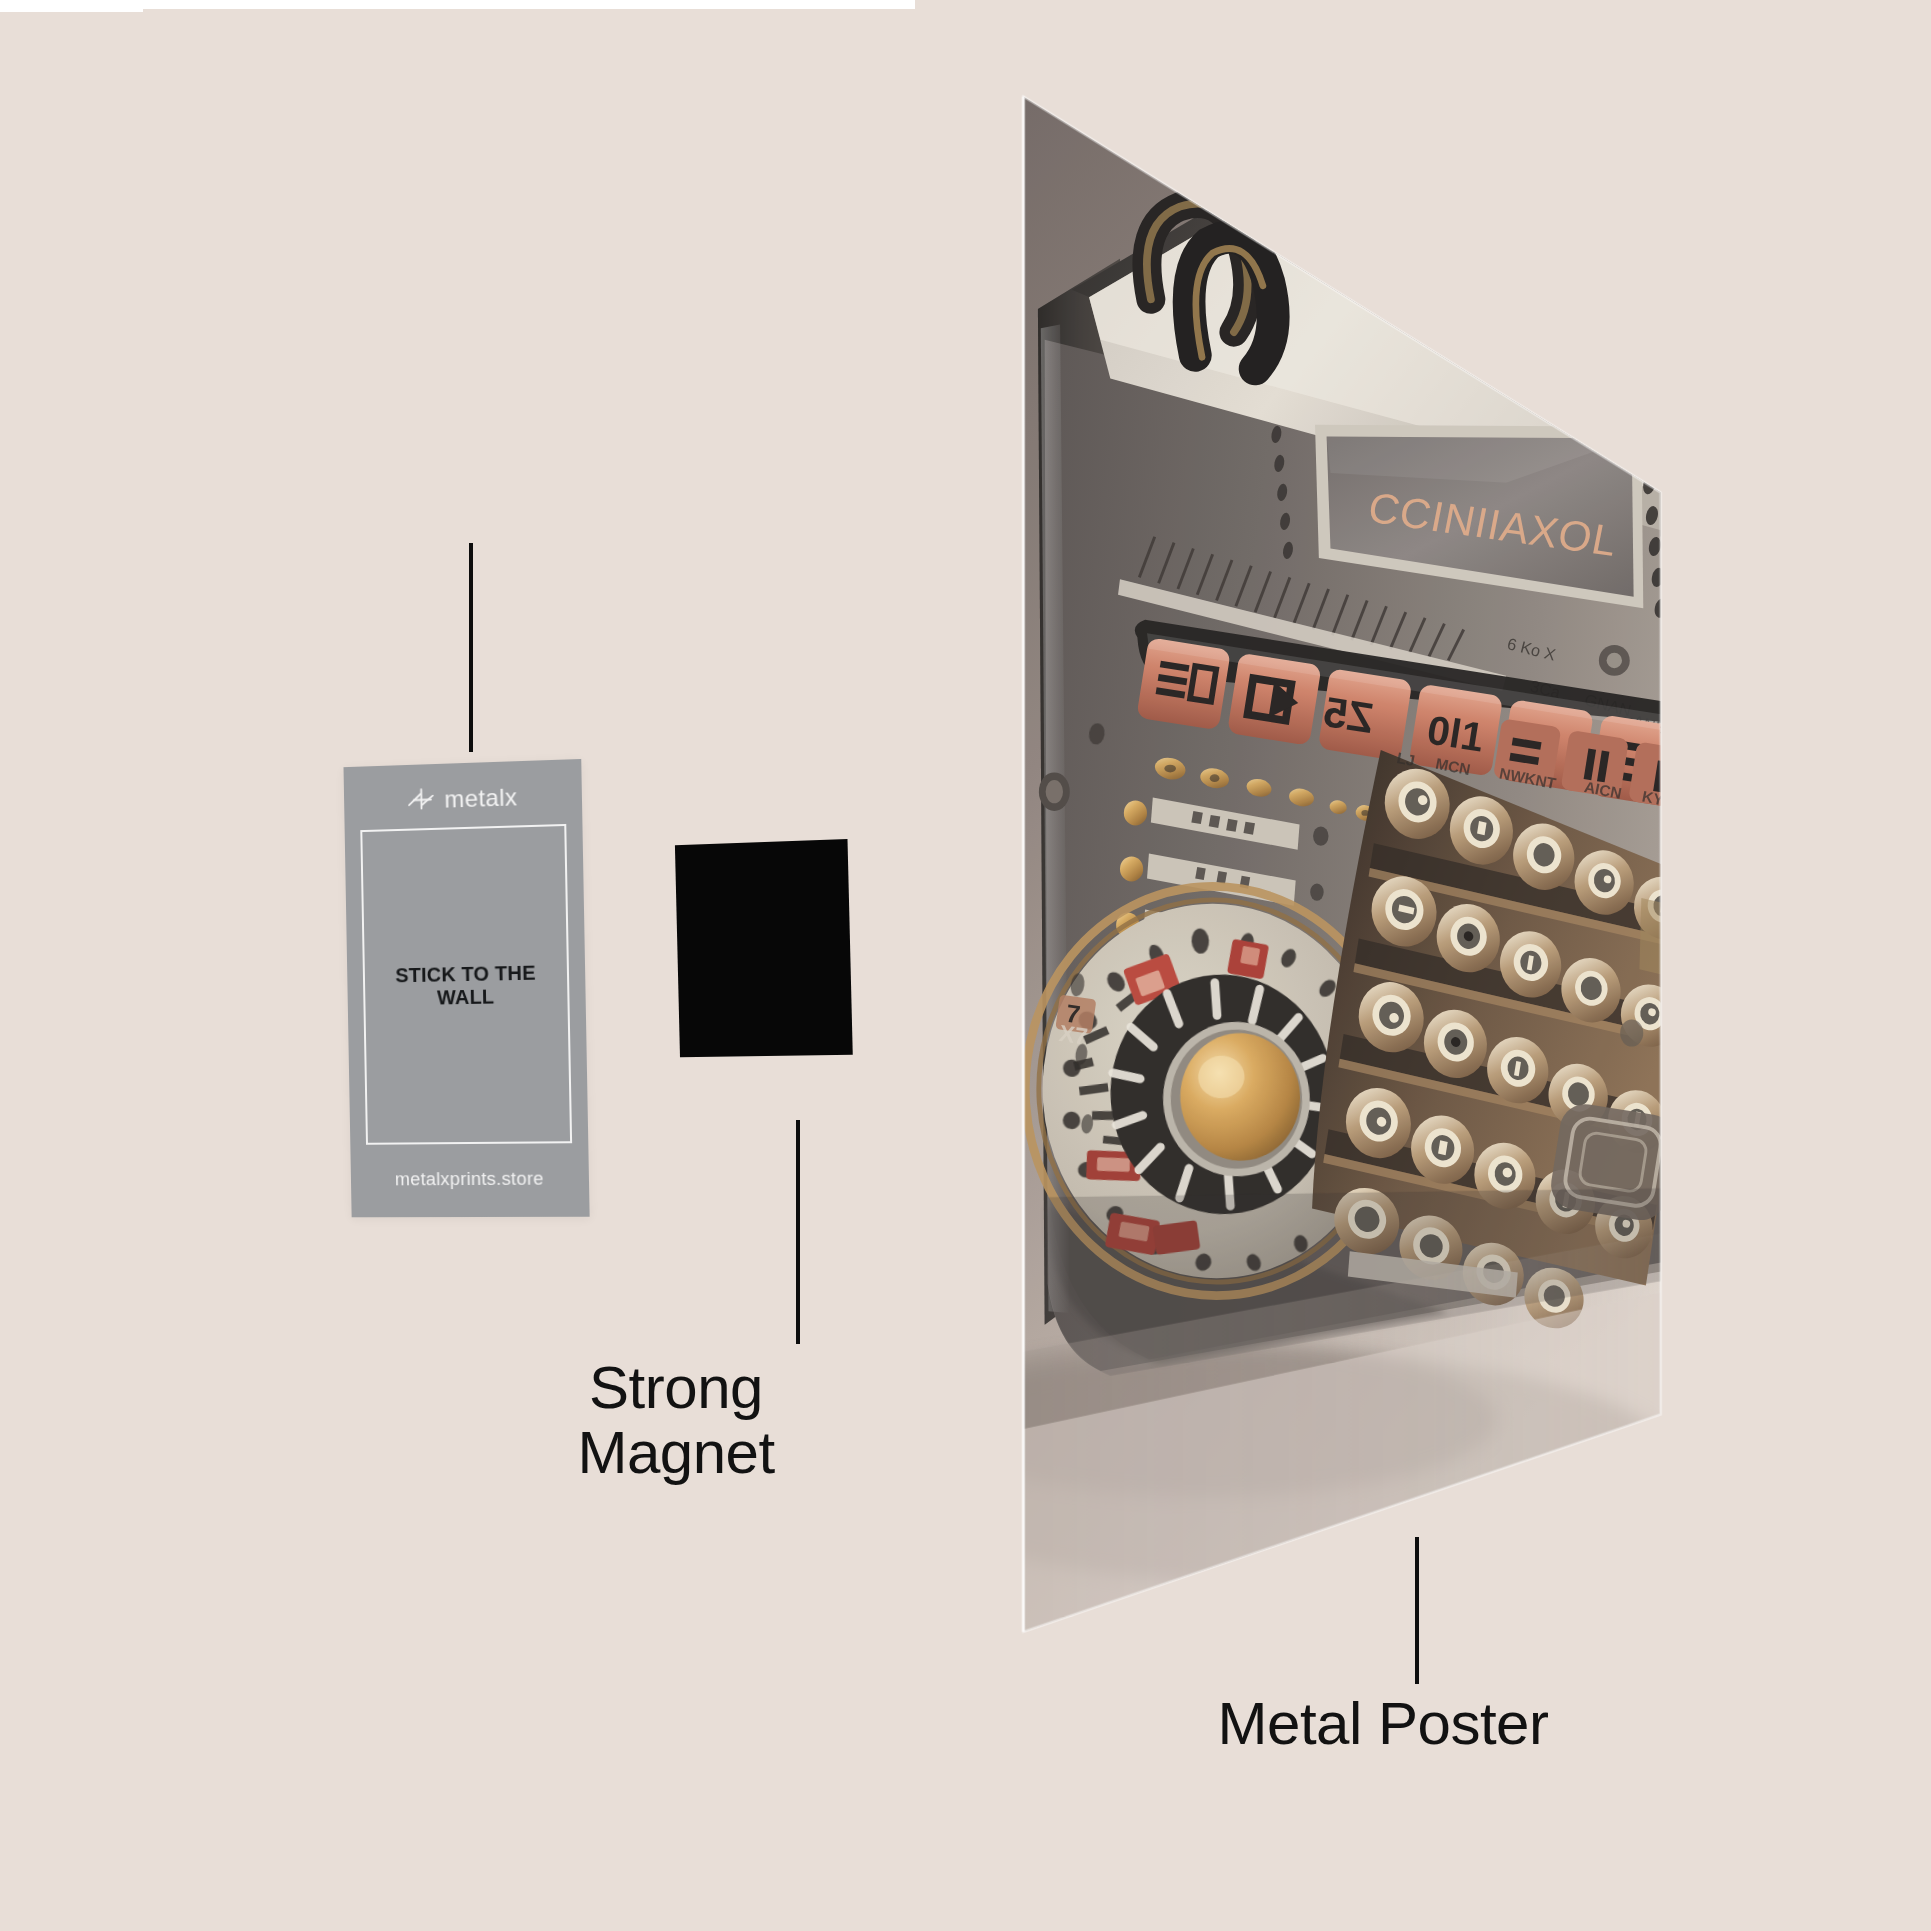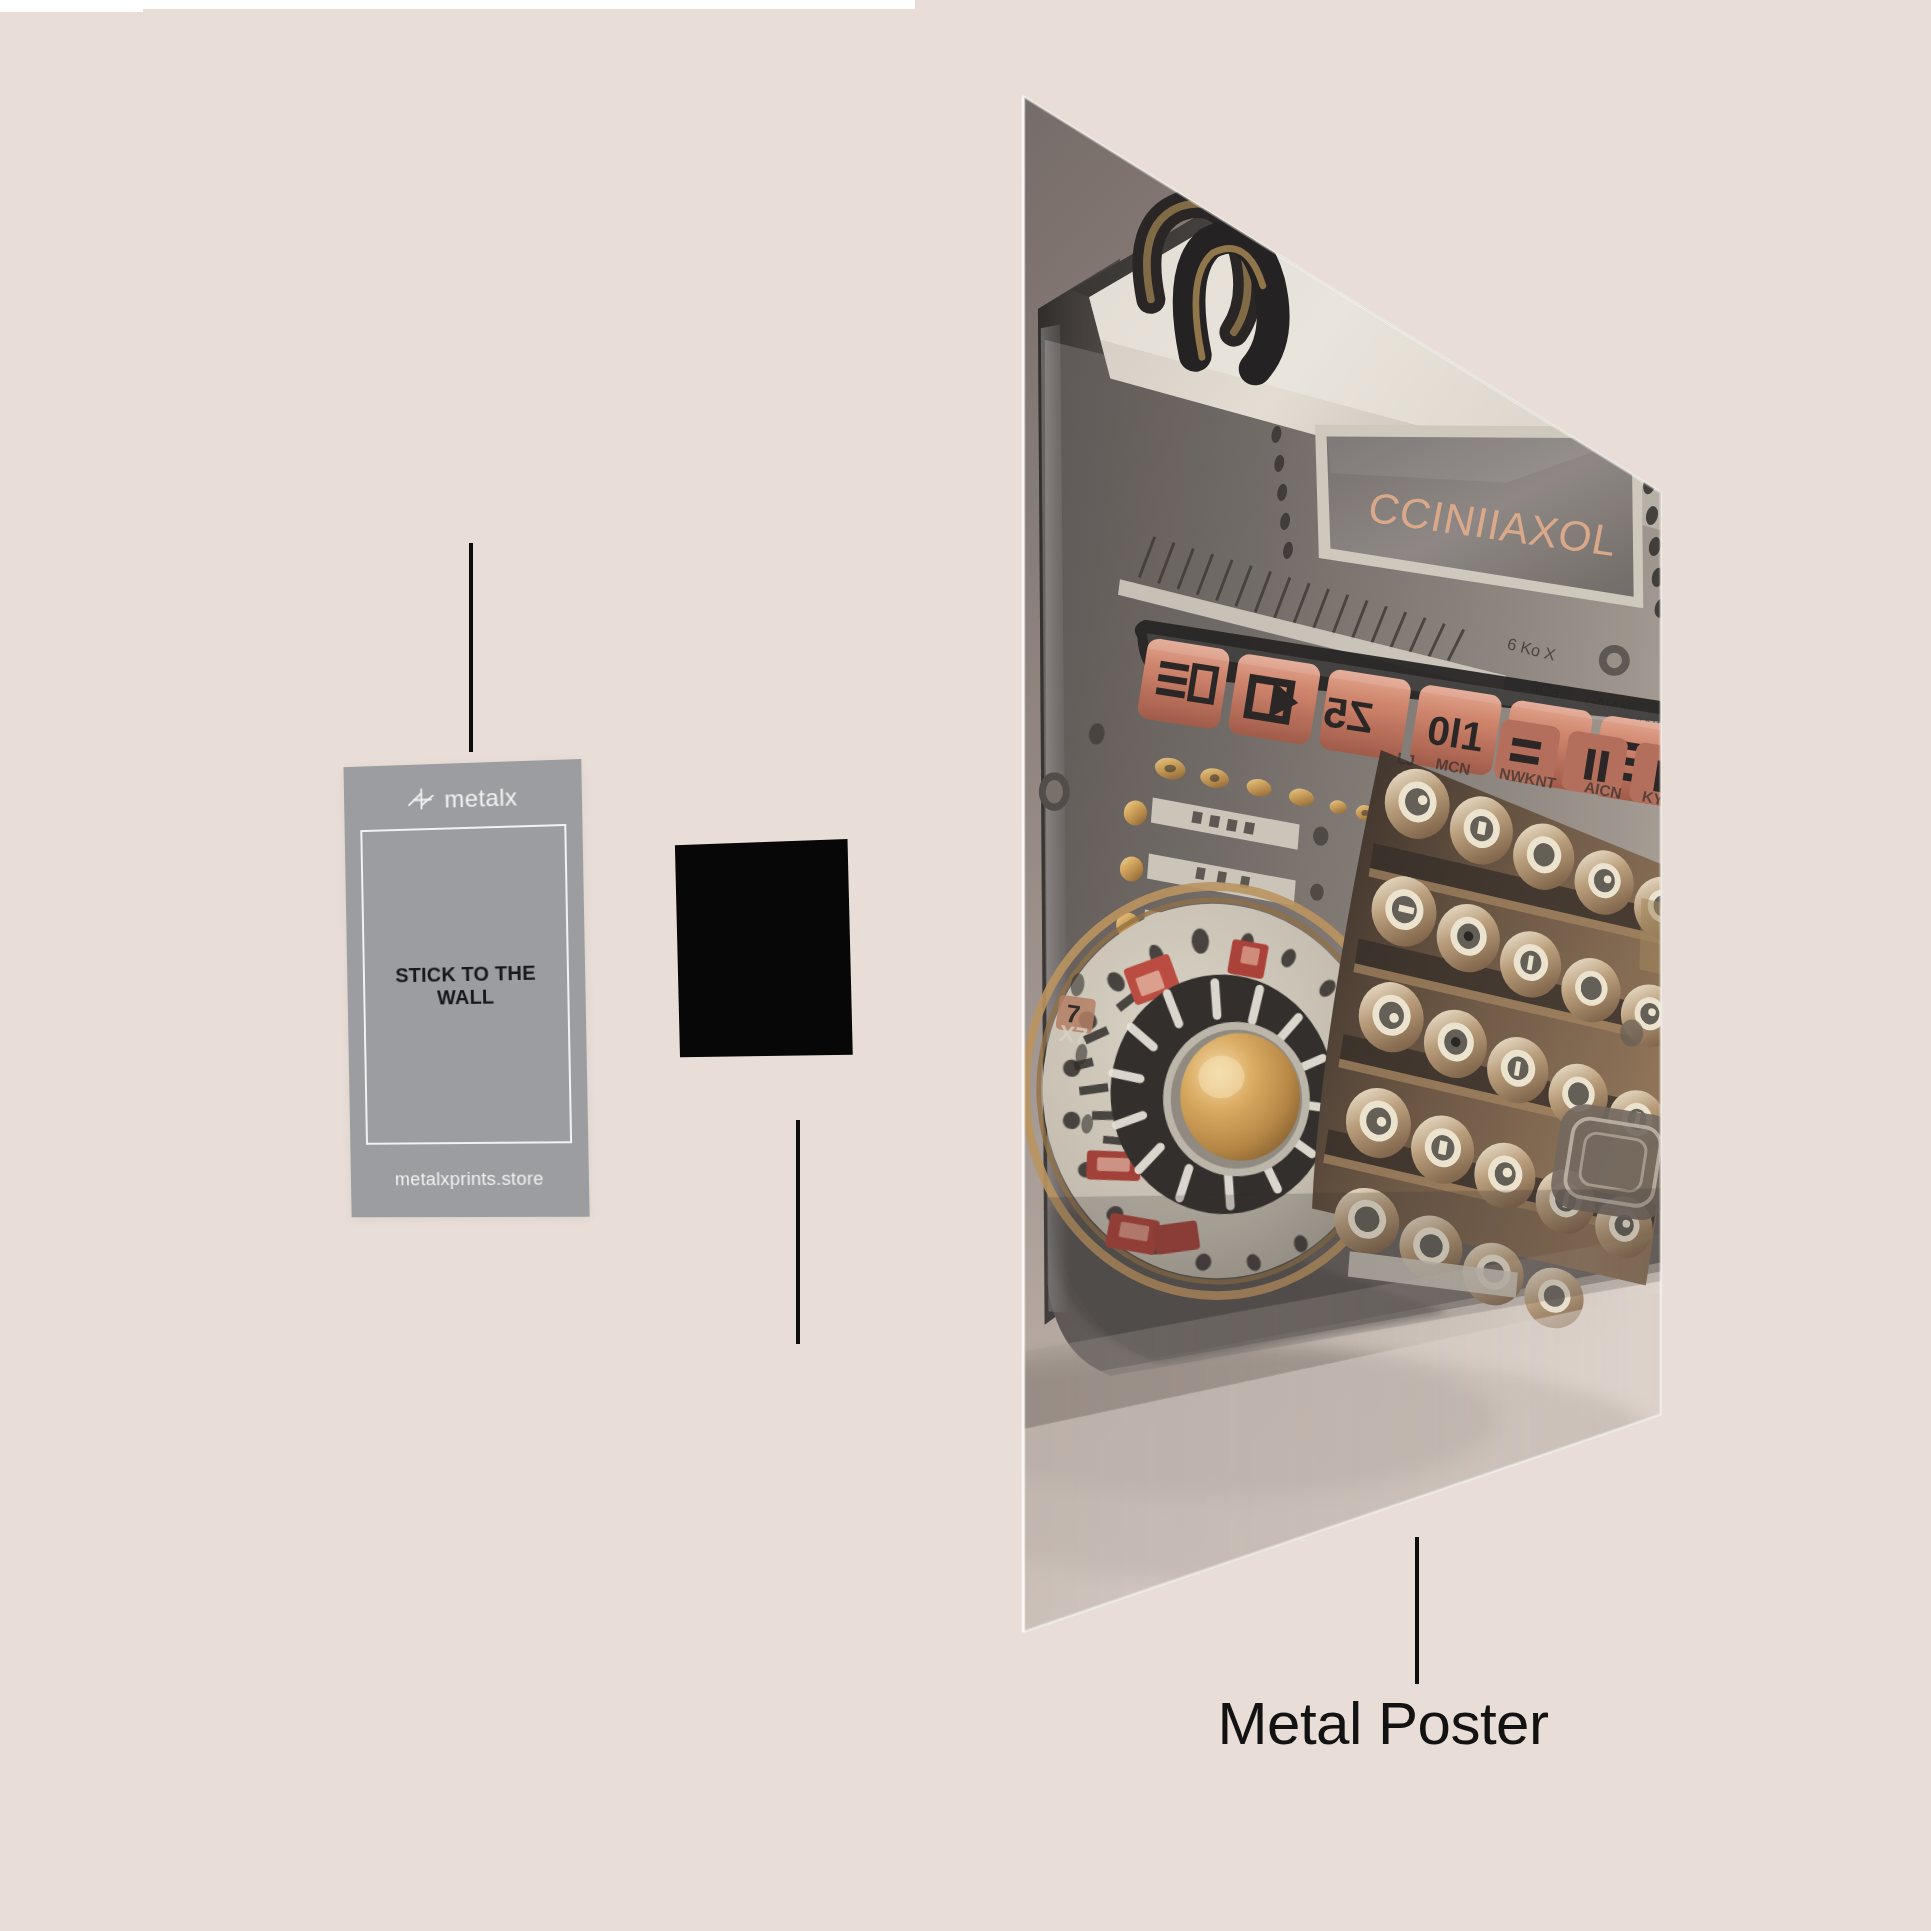--- a/index.html
+++ b/index.html
@@ -788,20 +788,22 @@
         <rect x="1040" y="80" width="700" height="1640" fill="#ffffff" opacity="0.04"></rect>
       </g>
 
       <polygon points="1060,100 1720,510 1720,1465 1060,1690" fill="none" stroke="#ffffff" stroke-width="2.5" opacity="0.5"></polygon>
       <line x1="1060" y1="100" x2="1060" y2="1690" stroke="#ffffff" stroke-width="3" opacity="0.75"></line>
     </svg>
   </div>
 
   <div class="leader" id="leader-wall-protector"></div>
 
+  <div class="label" id="label-strong-magnet">Strong
+Magnet</div>
   <div class="leader" id="leader-strong-magnet"></div>
 
   <div class="label" id="label-metal-poster">Metal Poster</div>
   <div class="leader" id="leader-metal-poster"></div>
 
   <div id="wall-protector-card">
     <div class="wp-logo-row">
       <span class="wp-mark">
         <svg viewBox="0 0 30 26" width="29" height="25" xmlns="http://www.w3.org/2000/svg">
           <g stroke="#f3f3f3" stroke-width="1.9" fill="none" stroke-linecap="round">

